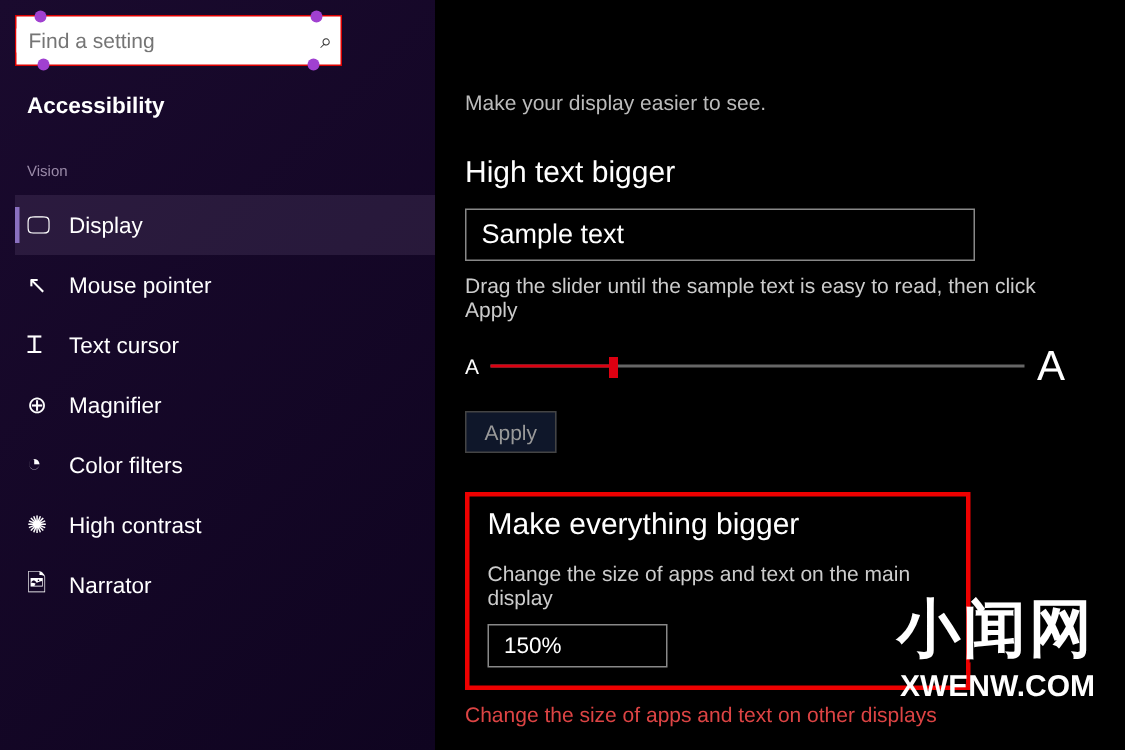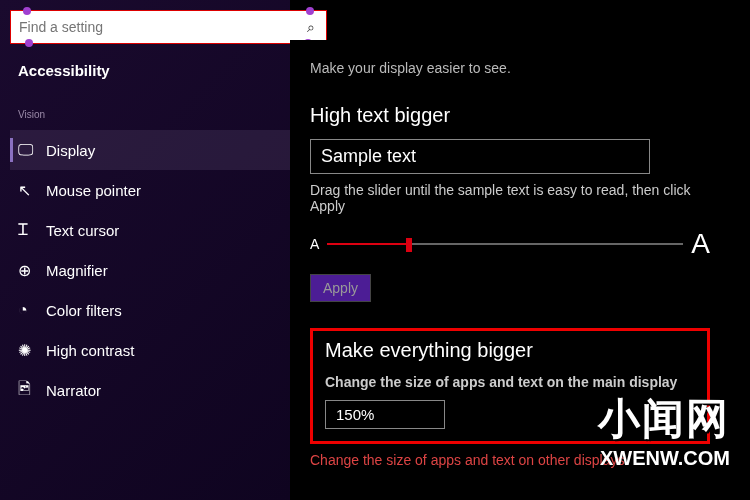--- a/index.html
+++ b/index.html
@@ -1,18 +1,18 @@
 <!DOCTYPE html>
 <html><head>
 <meta charset="utf-8">
 <style>
 * { margin: 0; padding: 0; box-sizing: border-box; font-family: "Segoe UI", sans-serif; }
 body { background: #000; color: #fff; width: 750px; height: 500px; overflow: hidden; display: flex; }
 .sidebar { width: 290px; background: linear-gradient(135deg, #1a0a2e 0%, #0f0420 100%); padding: 10px 0 0 10px; }
-.search-box { position: relative; width: 317px; height: 34px; background: #fff; border: 1px solid #d00; display: flex; align-items: center; }
+.search-box { position: relative; width: 218px; height: 34px; background: #fff; border: 1px solid #d00; display: flex; align-items: center; }
 .search-box input { flex: 1; border: none; outline: none; padding: 0 8px; font-size: 14px; color: #666; }
 .search-box .s-icon { width: 30px; text-align: center; color: #333; font-size: 14px; }
 .dot { position: absolute; width: 8px; height: 8px; background: #a040d0; border-radius: 50%; }
 .dot.tl { top: -4px; left: 12px; } .dot.tr { top: -4px; right: 12px; }
 .dot.bl { bottom: -4px; left: 14px; } .dot.br { bottom: -4px; right: 14px; }
 .side-title { font-weight: 600; font-size: 15px; margin: 18px 0 30px 8px; }
 .group-label { color: #9a8aa8; font-size: 10px; margin: 0 0 10px 8px; }
 .nav-item { display: flex; align-items: center; height: 40px; padding-left: 8px; cursor: pointer; font-size: 15px; }
 .nav-item.active { background: rgba(100,80,120,0.25); position: relative; }
 .nav-item.active::before { content: ""; position: absolute; left: 0; top: 8px; bottom: 8px; width: 3px; background: #8a70c0; }
@@ -20,23 +20,23 @@
 .main { flex: 1; background: #000; padding: 20px 20px 0 20px; position: relative; margin-top: 40px; }
 .sub { color: #bbb; font-size: 14px; margin-bottom: 28px; }
 .h { font-size: 20px; font-weight: 400; margin-bottom: 12px; }
 .sample { border: 1px solid #888; padding: 6px 10px; font-size: 18px; width: 340px; margin-bottom: 8px; }
 .hint { font-size: 14px; color: #ccc; width: 400px; margin-bottom: 14px; }
 .slider-row { display: flex; align-items: center; width: 400px; margin-bottom: 14px; }
 .sa { font-size: 14px; margin-right: 8px; } .la { font-size: 28px; margin-left: 8px; }
 .track { flex: 1; height: 2px; background: #666; position: relative; }
 .fill { position: absolute; left: 0; top: 0; height: 2px; background: #d01; width: 22%; }
 .thumb { position: absolute; left: 22%; top: -5px; width: 6px; height: 14px; background: #d01; }
-.apply-btn { background: #4c1d95; color: #999; border: 1px solid #444; padding: 5px 12px; font-size: 14px; cursor: pointer; }
-.redbox { border: 3px solid #e00; padding: 8px 12px 12px; margin-top: 26px; width: 400px; }
-.desc { font-size: 14px; color: #ccc; margin: 6px 0 10px; font-weight: bold; }
+.apply-btn { background: #0f172a; color: #999; border: 1px solid #444; padding: 5px 12px; font-size: 14px; cursor: pointer; }
+.redbox { border: 3px solid #e00; padding: 8px 12px 12px; margin-top: 26px; width: 337px; }
+.desc { font-size: 14px; color: #ccc; margin: 6px 0 10px; }
 .select { border: 1px solid #888; padding: 5px 10px; font-size: 15px; width: 120px; }
 .bottom-note { color: #d44; font-size: 14px; margin-top: 8px; }
 .watermark { position: absolute; right: 20px; bottom: 30px; text-align: right; pointer-events: none; }
 .watermark .big { font-size: 42px; font-weight: bold; letter-spacing: 2px; text-shadow: 2px 2px 0 #000; font-family: Liberation Serif, serif; }
 .watermark .small { font-size: 20px; font-weight: bold; }
 </style>
 </head>
 <body>
 
 <div class="sidebar">

